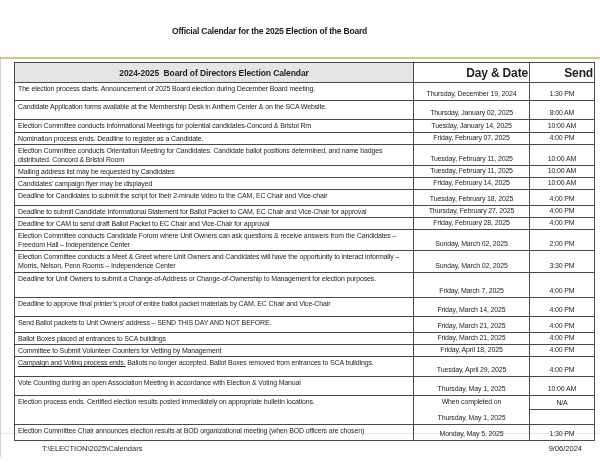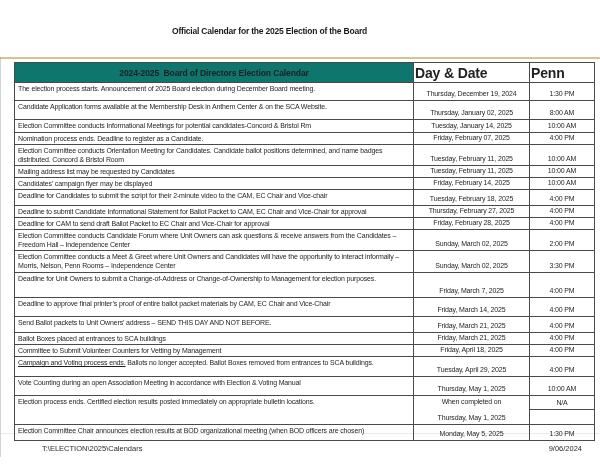--- a/index.html
+++ b/index.html
@@ -64,23 +64,23 @@
   }
   thead tr { height: 20px; }
   th.h-cal {
     font-size: 8.5px;
     font-weight: bold;
     text-align: center;
     vertical-align: middle;
     letter-spacing: -0.1px;
   }
   th.h-date, th.h-time {
-    font-size: 14px;
+    font-size: 12px;
     font-weight: bold;
-    text-align: left;
+    text-align: right;
     vertical-align: middle;
     background: #ffffff;
   }
   td.c-desc {
     text-align: left;
     vertical-align: top;
     padding: 1px 1px 1px 3px;
     line-height: 9px;
   }
   td.c-desc .u { text-decoration: underline; }
@@ -129,23 +129,23 @@
   </div>
 
   <table class="cal">
     <colgroup>
       <col style="width:399px">
       <col style="width:116px">
       <col style="width:65px">
     </colgroup>
     <thead>
       <tr>
-        <th class="h-cal" style="background: #0f766e; margin-top: 30px;">2024-2025&nbsp; Board of Directors Election Calendar</th>
+        <th class="h-cal" style="background: #e5e5e5; margin-top: 30px;">2024-2025&nbsp; Board of Directors Election Calendar</th>
         <th class="h-date">Day &amp; Date</th>
-        <th class="h-time">Penn</th>
+        <th class="h-time">Send</th>
       </tr>
     </thead>
     <tbody id="rows">
   <tr style="height: 18px;">
     <td class="c-desc"><span class="rest">The election process starts. Announcement of 2025 Board election during December Board meeting.</span></td>
     <td class="c-date">
       <div class="d1">Thursday, December 19, 2024</div>
 
     </td>
     <td class="c-time">

